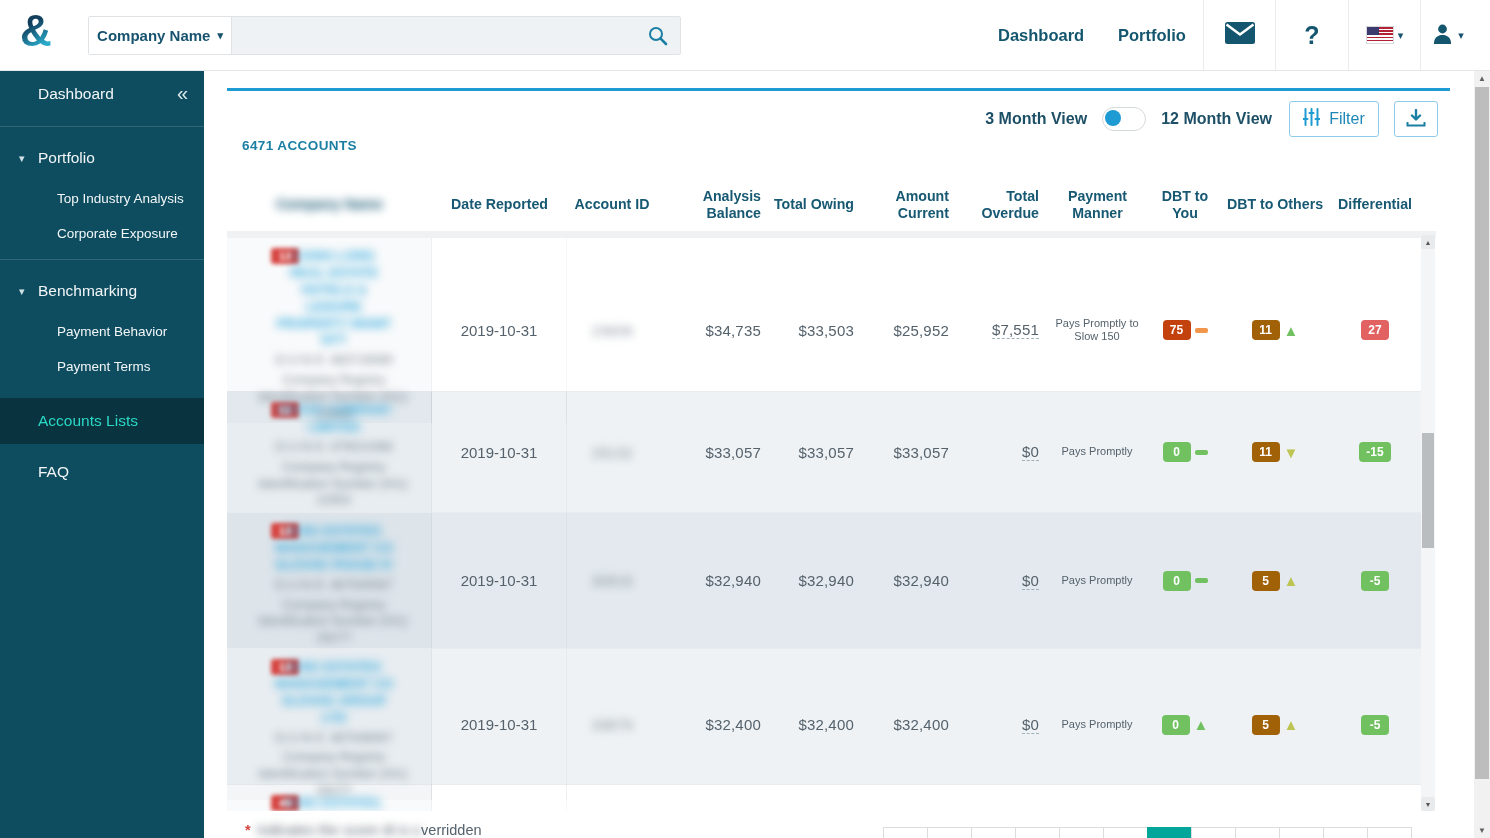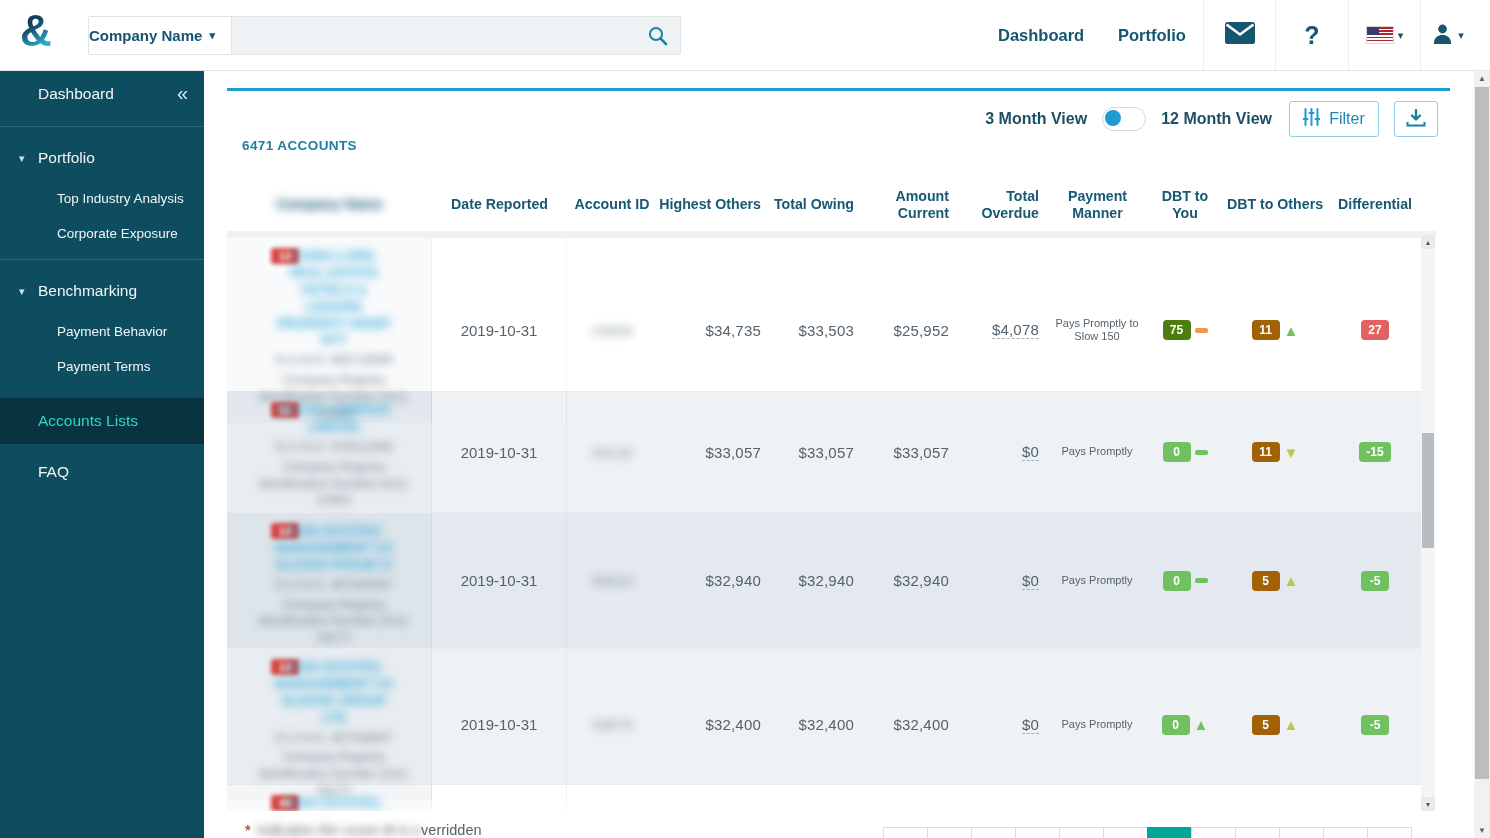--- a/index.html
+++ b/index.html
@@ -9,21 +9,21 @@
 
   
   .topbar{position:absolute;left:0;top:0;width:1490px;height:70px;background:#fff;
           border-bottom:1px solid #e4e6e8;z-index:6;}
   .logo{position:absolute;left:20px;top:6px;font-size:44px;font-weight:bold;
         color:#1a7d9e;background:linear-gradient(150deg,#123f5c 35%,#2aa9c9 75%);
         -webkit-background-clip:text;background-clip:text;-webkit-text-fill-color:transparent;}
   .searchgroup{position:absolute;left:88px;top:16px;height:37px;display:flex;
                border:1px solid #dfe3e6;border-radius:2px;overflow:hidden;}
   .company-select{width:142px;background:#fff;border:none;border-right:1px solid #dfe3e6;
-        display:flex;align-items:center;gap:7px;cursor:pointer;
+        display:flex;align-items:center;justify-content:center;gap:7px;cursor:pointer;
         font-size:15px;color:#17536f;font-weight:bold;}
   .caret{font-size:11px;color:#17536f;}
   .searchfield{width:448px;background:#eef2f4;position:relative;display:flex;align-items:center;}
   .searchfield input{border:none;background:transparent;outline:none;width:390px;
         margin-left:14px;font-size:15px;color:#666;font-family:"Liberation Sans",sans-serif;}
   .searchfield input::placeholder{color:#8fa0aa;}
   .search-ic{position:absolute;right:12px;top:8px;}
   .topnav{position:absolute;top:0;height:70px;display:flex;align-items:center;
           font-size:16.5px;font-weight:bold;color:#14566e;cursor:pointer;}
   .nav-dashboard{left:998px;} .nav-portfolio{left:1118px;}
@@ -88,21 +88,21 @@
          filter:blur(5px);cursor:pointer;}
   .cgray{color:#74828c;font-size:12.5px;line-height:1.35;max-width:182px;margin-top:3px;
          filter:blur(4px);}
   .blur-id{filter:blur(4px);color:#8a959d;}
   .overdue-link{border-bottom:1px dashed #9fb2bc;cursor:pointer;}
   .overdue-link:empty{display:none;}
   .manner{font-size:11px;line-height:1.2;max-width:104px;}
   .badge{min-width:14px;color:#fff;font-size:12px;font-weight:bold;text-align:center;
          padding:3px 7px;border-radius:4px;display:inline-block;}
   .badge:empty{display:none;}
-  .badge[data-color="orange"]{background:#4d7c0f;}
+  .badge[data-color="orange"]{background:#c2410c;}
   .badge[data-color="green"]{background:#71c161;}
   .badge[data-color="olive"]{background:#a16207;}
   .badge[data-color="red"]{background:#e26161;}
   .dbtwrap{flex-direction:row !important;gap:4px;align-items:center;}
   .trend{display:inline-flex;align-items:center;}
   .trend[data-tc="green"]{color:#71c161;} .trend[data-tc="olive"]{color:#bdc452;}
   .trend[data-tc="orange"]{color:#f2964b;}
   .trend[data-trend="up"]::before{content:"▲";font-size:15px;}
   .trend[data-trend="down"]::before{content:"▼";font-size:15px;}
   .trend[data-trend="flat"]::before{content:"";display:inline-block;width:13px;height:5px;
@@ -236,21 +236,21 @@
         </button>
       </div>
 
       <div class="accounts-label">6471 ACCOUNTS</div>
 
       <div class="tablewrap">
         <div class="grid thead">
           <div class="th c cgray-h" style="filter:blur(5px)">Company Name</div>
           <div class="th c">Date Reported</div>
           <div class="th c">Account ID</div>
-          <div class="th r">Highest Others</div>
+          <div class="th r">Analysis Balance</div>
           <div class="th r">Total Owing</div>
           <div class="th r">Amount Current</div>
           <div class="th r">Total Overdue</div>
           <div class="th c">Payment Manner</div>
           <div class="th c">DBT to You</div>
           <div class="th c">DBT to Others</div>
           <div class="th c">Differential</div>
         </div>
         <div class="band"></div>
         <div class="tbody">
@@ -260,21 +260,21 @@
       <div class="cname">DANIA LONG REAL ESTATE HOTELS &amp; LEISURE PROPERTY MGMT KFT</div>
       <div class="cgray">D-U-N-S: 483716089</div>
       <div class="cgray">Company Registry Identification Number (HU): 20698</div>
     </div>
     <div class="cell c datecell">2019-10-31</div>
     <div class="cell c blur-id">23609</div>
     <div class="cell r money">$34,735</div>
     <div class="cell r money">$33,503</div>
     <div class="cell r money">$25,952</div>
     <div class="cell r money">
-      <span class="overdue-link">$4,078</span>
+      <span class="overdue-link">$7,551</span>
     </div>
     <div class="cell c manner">Pays Promptly to Slow 150</div>
     <div class="cell c dbtwrap">
       <span class="badge" data-color="orange">75</span>
       <span class="trend" data-trend="flat" data-tc="orange"></span>
     </div>
     <div class="cell c dbtwrap">
       <span class="badge" data-color="olive">11</span>
       <span class="trend" data-trend="up" data-tc="green"></span>
     </div>

